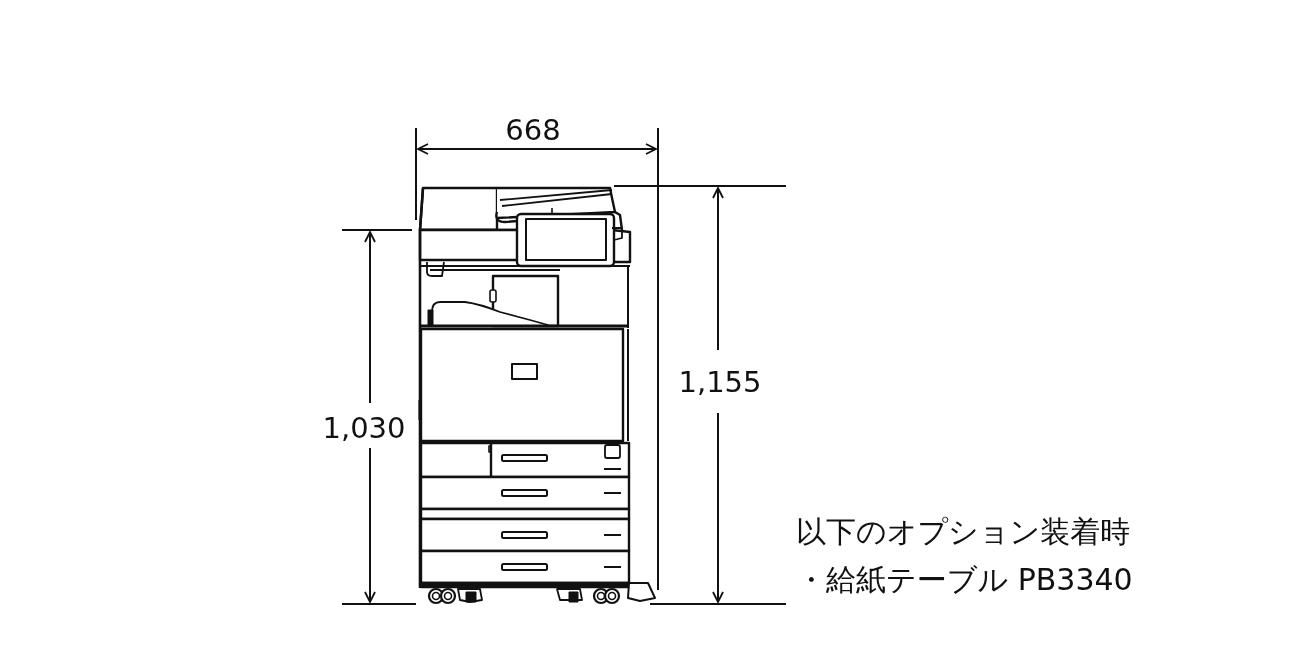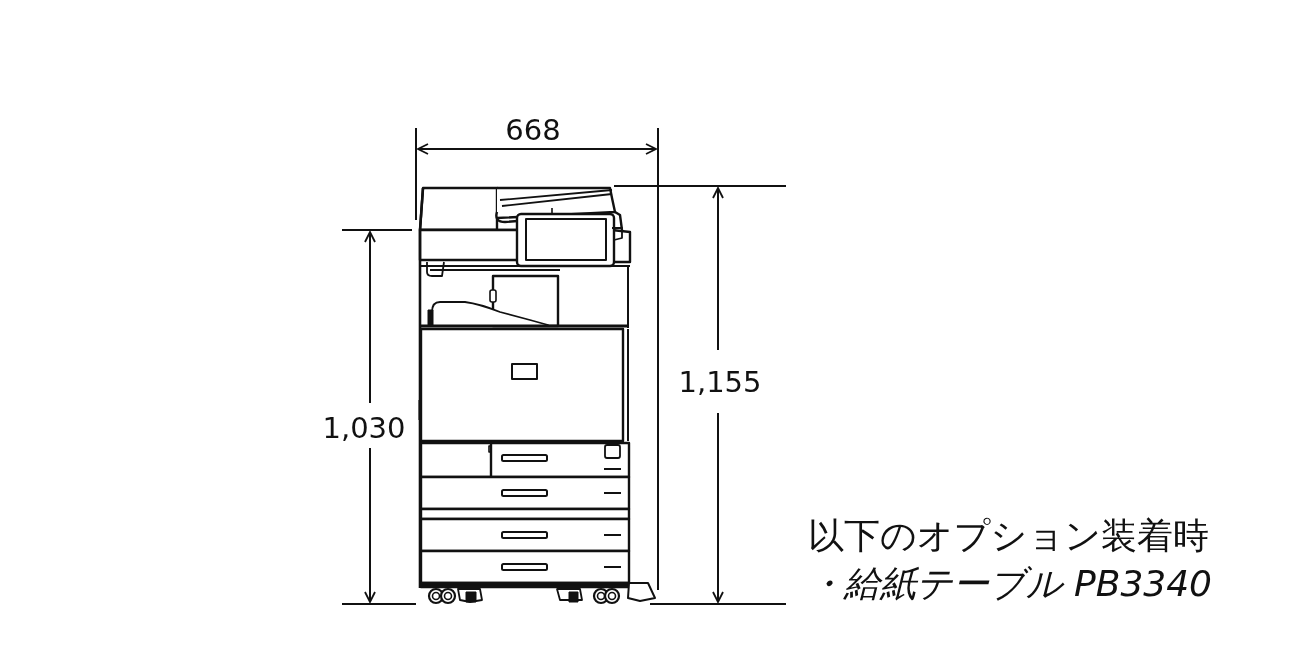--- a/index.html
+++ b/index.html
@@ -1,19 +1,19 @@
 <!DOCTYPE html>
 <html><head>
 <meta charset="utf-8">
 <style>
   html, body { margin:0; padding:0; background:#ffffff; }
   body { width:1300px; height:650px; position:relative; overflow:hidden; font-family:"DejaVu Sans", sans-serif; }
   svg { position:absolute; left:0; top:0; }
   .dim { font-family:"DejaVu Sans", sans-serif; font-size:29px; fill:#111; }
-  .note { position:absolute; left:796px; font-size:36px; color:#111; font-family:"DejaVu Sans", sans-serif; white-space:nowrap; letter-spacing:0px;margin-left:12px; }
+  .note { position:absolute; left:796px; font-size:30px; color:#111; font-family:"DejaVu Sans", sans-serif; white-space:nowrap; letter-spacing:0px; }
 </style>
 </head>
 <body>
 
 <svg width="1300" height="650" viewBox="0 0 1300 650">
   <defs>
     <marker id="arr" viewBox="0 0 12 12" refX="11" refY="6" markerWidth="12" markerHeight="12" orient="auto-start-reverse" markerUnits="userSpaceOnUse">
       <path d="M1,1 L11,6 L1,11" fill="none" stroke="#111" stroke-width="1.8"></path>
     </marker>
   </defs>
@@ -123,13 +123,13 @@
       <rect x="569" y="592" width="9" height="10" fill="#111" stroke-width="1"></rect>
       <circle cx="601" cy="596" r="7"></circle>
       <circle cx="601" cy="596" r="3.5" fill="#fff" stroke-width="1.6"></circle>
       <circle cx="612" cy="596" r="7"></circle>
       <circle cx="612" cy="596" r="3.5" fill="#fff" stroke-width="1.6"></circle>
     </g>
   </g>
 </svg>
 
 <div class="note" style="top:512px;">以下のオプション装着時</div>
-<div class="note" style="top:560px;font-style:italic;">・給紙テーブル PB3340</div>
+<div class="note" style="top:560px;">・給紙テーブル PB3340</div>
 
 </body></html>

